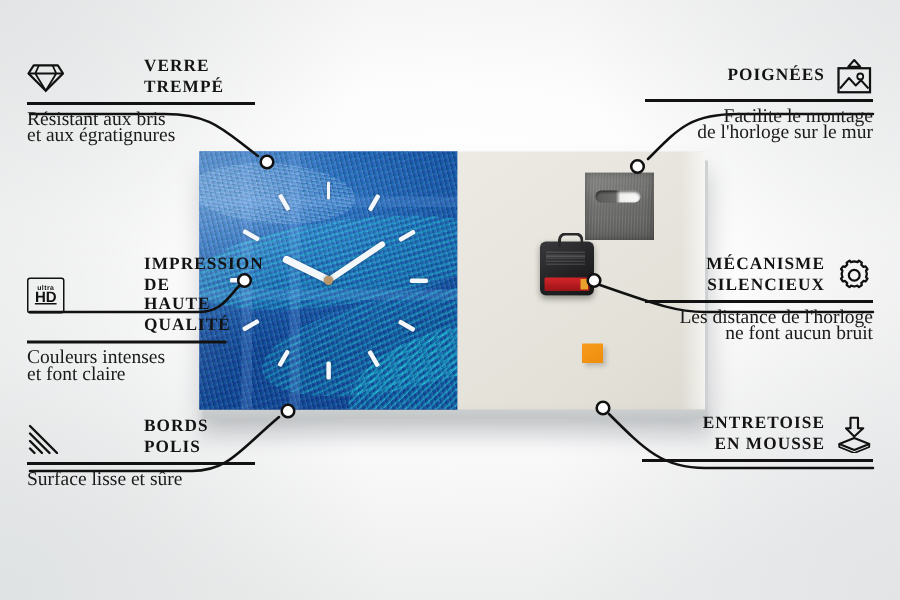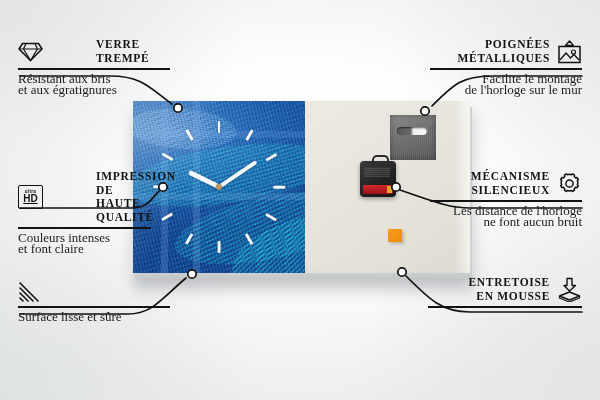--- a/index.html
+++ b/index.html
@@ -258,32 +258,35 @@
       <span class="ico">
         <svg width="25" height="22" viewBox="0 0 25 22">
           <g stroke="#111" stroke-width="1.6" stroke-linecap="round">
             <path d="M2 3 L20 21"></path>
               <path d="M2 8 L15 21"></path>
               <path d="M2 13 L10 21"></path>
               <path d="M2 18 L5 21"></path>
           </g>
         </svg>
       </span>
+      <span>
+        <span class="co-title" style="display:block">BORDS</span>
+        <span class="co-title" style="display:block">POLIS</span>
+      </span>
     </div>
     <div class="co-rule" style="width:152px"></div>
     <div class="co-desc">
       <span style="display:block">Surface lisse et sûre</span>
     </div>
   </div>
 
   <div class="callout right" style="left:430px;top:38px;width:152px;">
     <div class="co-head">
       <span>
         <span class="co-title" style="display:block">POIGNÉES</span>
-        <span class="co-title" style="display:block">MÉTALLIQUES</span>
       </span>
       <span class="ico">
         <svg width="25" height="24" viewBox="0 0 25 24">
           <path d="M12.5 1 L16.5 5.5 H8.5 Z" fill="none" stroke="#111" stroke-width="1.3" stroke-linejoin="round"></path>
           <rect x="2" y="6.5" width="21" height="16" fill="none" stroke="#111" stroke-width="1.5"></rect>
           <circle cx="16.5" cy="12" r="2" fill="none" stroke="#111" stroke-width="1.2"></circle>
           <path d="M3 20 L9 13 L13.5 18 L17 14.5 L22 20" fill="none" stroke="#111" stroke-width="1.3" stroke-linejoin="round"></path>
         </svg>
       </span>
     </div>

